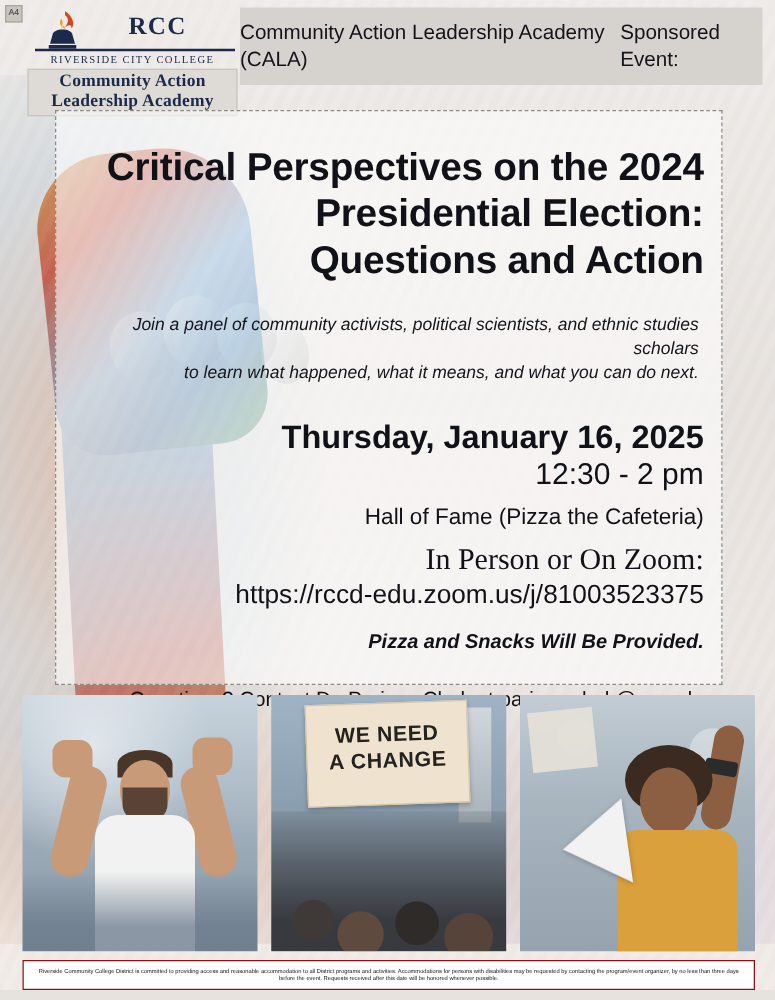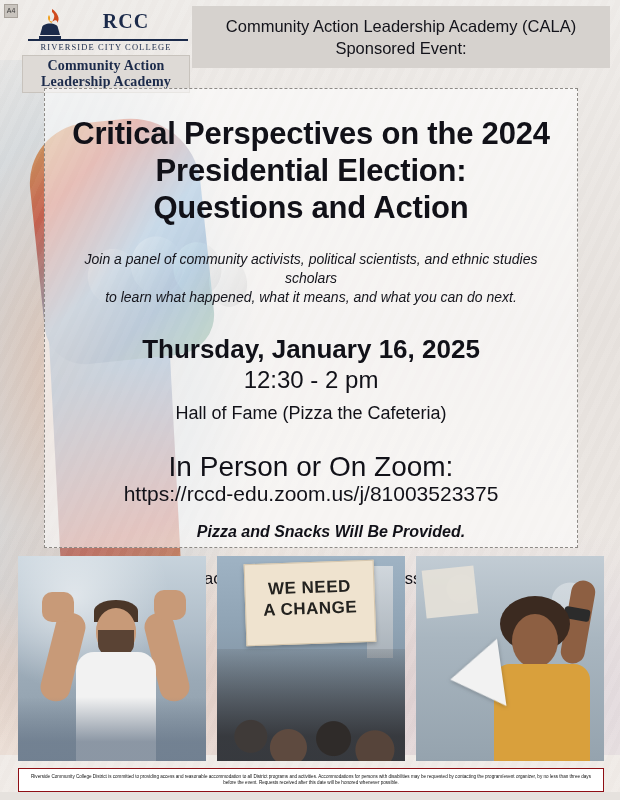--- a/index.html
+++ b/index.html
@@ -149,21 +149,21 @@
     letter-spacing: 0.2px;
   }
   .header-band {
     position: absolute;
     left: 192px;
     top: 6px;
     width: 418px;
     height: 62px;
     background: #d6d2ce;
     display: flex;
-    flex-direction: column;
+    flex-direction: row;
     align-items: center;
     justify-content: center;
   }
   .header-band .line {
     font-size: 16.5px;
     color: #13131a;
     font-weight: normal;
     line-height: 22px;
     font-family: "Liberation Sans", sans-serif;
   }
@@ -185,21 +185,21 @@
   .panel {
     position: absolute;
     left: 44px;
     top: 88px;
     width: 534px;
     height: 460px;
     border: 1px dashed #8d8a86;
     background: rgba(255,255,255,0.58);
     box-sizing: border-box;
     padding: 18px 14px 8px 14px;
-    text-align: center;
+    text-align: right;
   }
   .title {
     font-size: 31px;
     font-weight: bold;
     color: #111118;
     line-height: 37px;
     letter-spacing: -0.2px;
     margin: 8px 0 0 0;
   }
   .subtitle {
@@ -221,24 +221,25 @@
     color: #111118;
     line-height: 29px;
   }
   .place {
     font-size: 18px;
     color: #111118;
     margin-top: 8px;
     line-height: 23px;
   }
   .zoom-line {
-    font-size: 28px;
-    color: #111118;
-    margin-top: 28px;
+    font-size: 24px;
+    color: #111118;
+    margin-top: 10px;
     line-height: 27px;
+    font-family: Liberation Serif, serif;
   }
   .zoom-url {
     font-size: 21px;
     color: #111118;
     line-height: 27px;
   }
   .pizza {
     font-size: 16px;
     font-style: italic;
     font-weight: bold;

